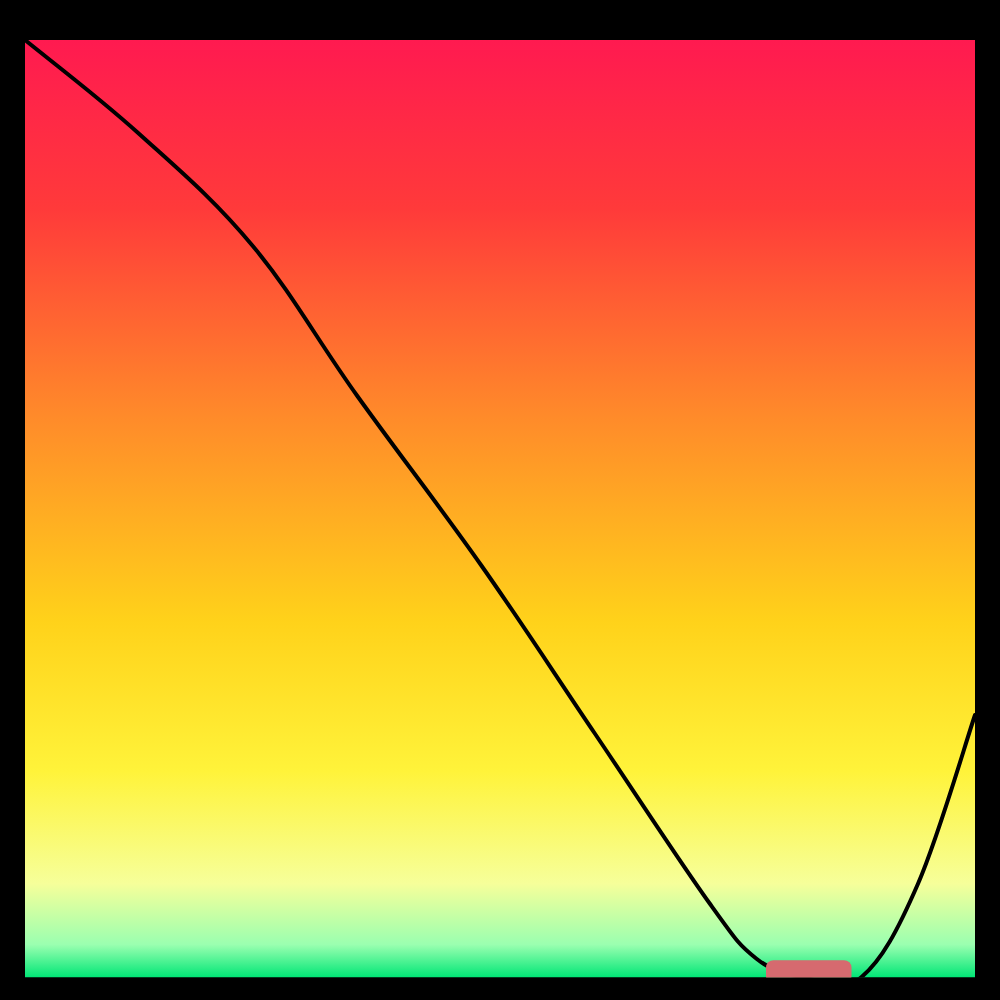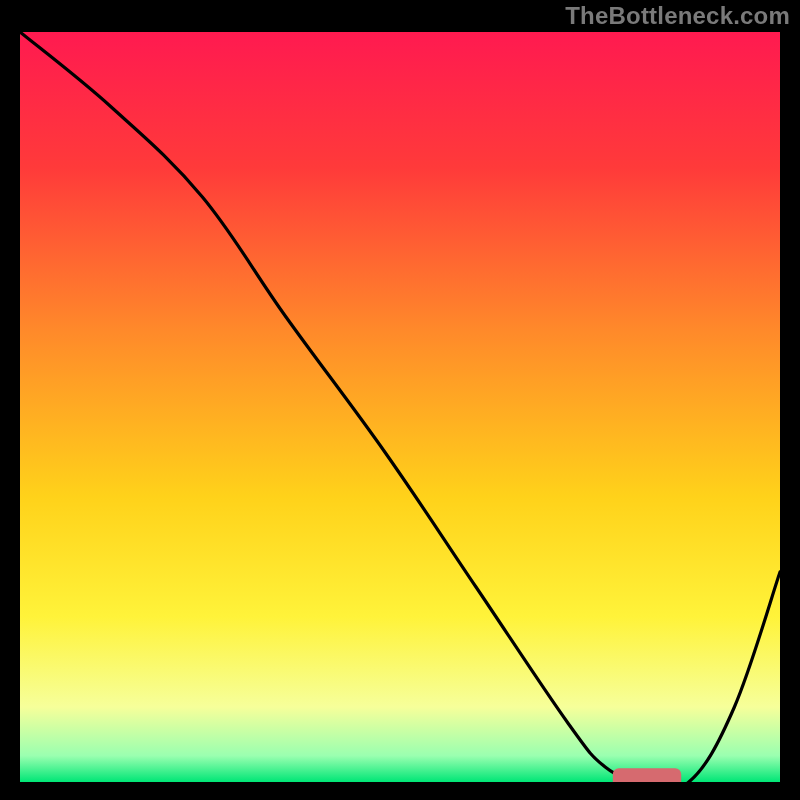--- a/index.html
+++ b/index.html
@@ -38,21 +38,20 @@
     background: #000;
   }
   svg {
     display: block;
   }
 </style>
 </head>
 <body>
 
 <div class="frame">
-  <div class="watermark">TheBottleneck.com</div>
 
   <div class="plot">
     <svg id="chart-svg" width="760" height="750" viewBox="0 0 760 750" preserveAspectRatio="none">
       <defs>
         <linearGradient id="bg-grad" x1="0" y1="0" x2="0" y2="1">
             <stop offset="0.00%" stop-color="#ff1a50"></stop>
             <stop offset="18.00%" stop-color="#ff3a3a"></stop>
             <stop offset="40.00%" stop-color="#ff8a2a"></stop>
             <stop offset="62.00%" stop-color="#ffd21a"></stop>
             <stop offset="78.00%" stop-color="#fff33a"></stop>

